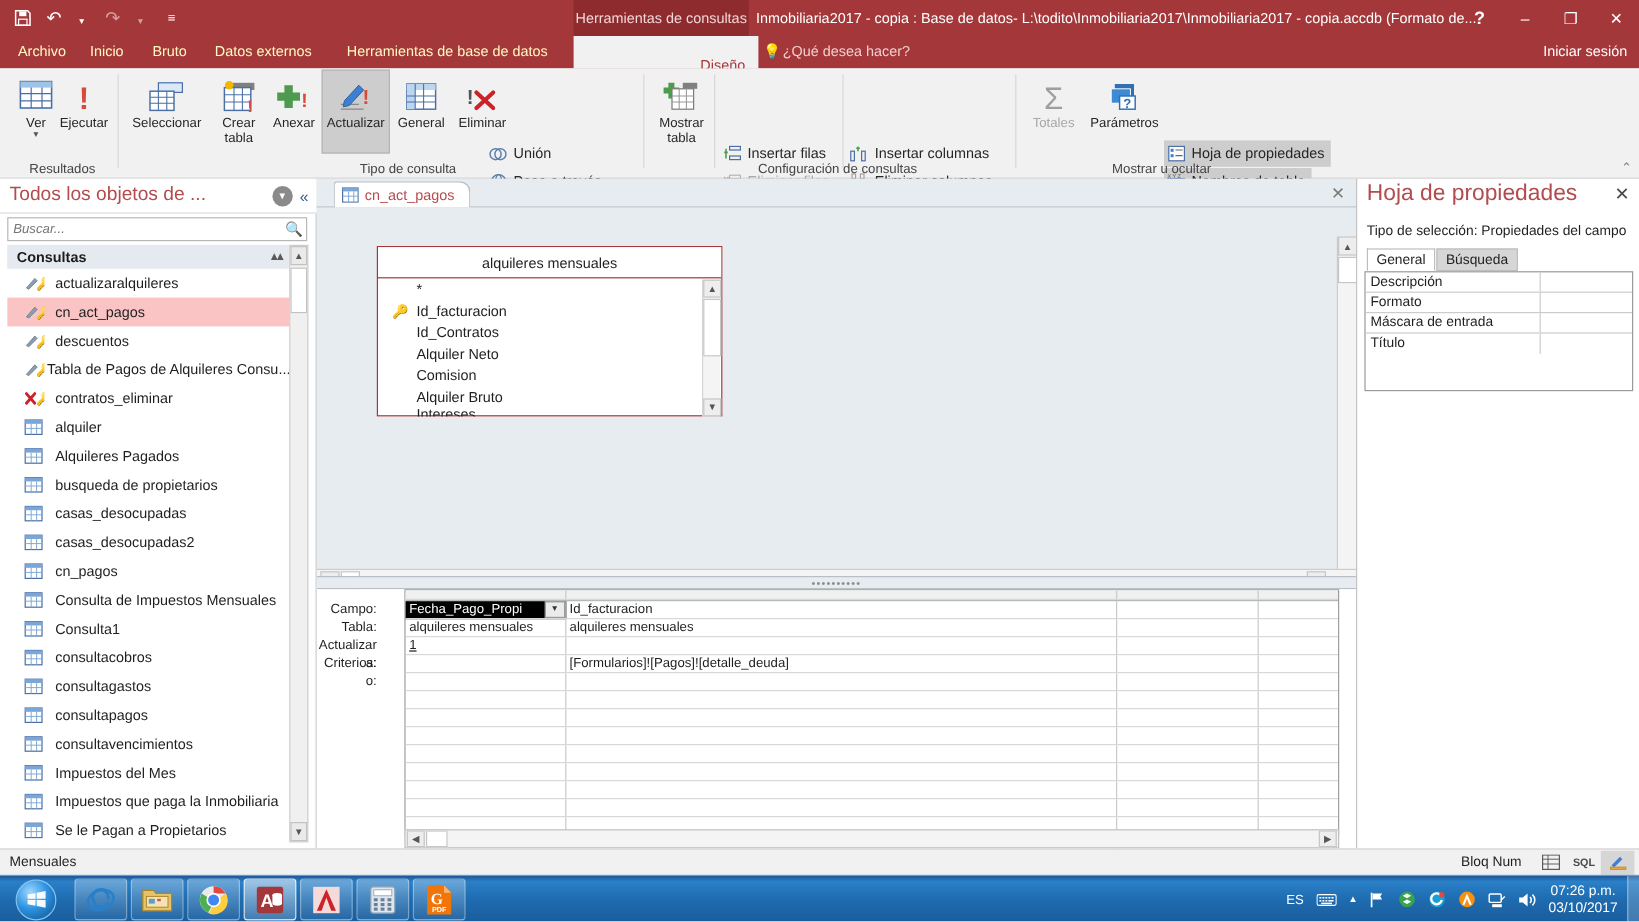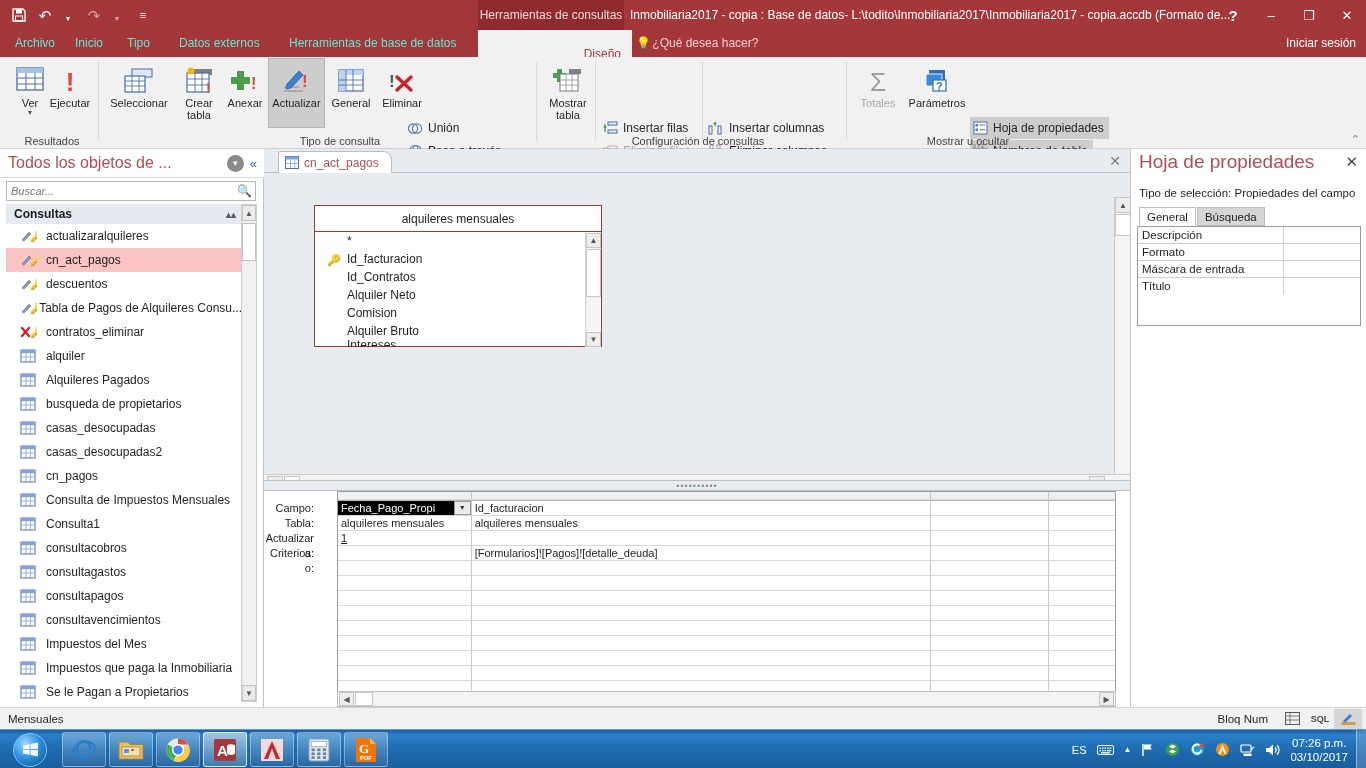--- a/index.html
+++ b/index.html
@@ -42,21 +42,21 @@
   }
   .win-btn.help { font-weight: bold; font-size: 15px; }
 
   
   .tabbar {
     position: absolute; left: 0; top: 30px; width: 1366px; height: 27px;
     background: #a4373a;
   }
   .tab {
     position: absolute; top: 0; height: 27px; line-height: 27px;
-    color: #5eead4; font-size: 12px; padding: 0 11px; white-space: nowrap;
+    color: #fef9c3; font-size: 12px; padding: 0 11px; white-space: nowrap;
   }
   .tab.active {
     background: #f1f1f1; color: #a4373a;
   }
   .tellme {
     position: absolute; top: 0; height: 27px; line-height: 27px;
     color: #f0cfd0; font-size: 12px; white-space: nowrap;
   }
   .bulb { display: inline-block; width: 13px; text-align: center; color: #ffd24d; }
   .signin {
@@ -388,21 +388,21 @@
       <div class="win-btn help">?</div>
       <div class="win-btn">–</div>
       <div class="win-btn">❐</div>
       <div class="win-btn">✕</div>
     </div>
   </div>
 
   <div class="tabbar">
     <div class="tab" style="left:4px;">Archivo</div>
     <div class="tab" style="left:64px;">Inicio</div>
-    <div class="tab" style="left:116px;">Tipo</div>
+    <div class="tab" style="left:116px;">Bruto</div>
     <div class="tab" style="left:168px;">Datos externos</div>
     <div class="tab" style="left:278px;">Herramientas de base de datos</div>
     <div class="tab active" style="left:478px;width:154px;text-align:right;padding:11px;">Diseño</div>
     <div class="tellme" style="left:636px;">
       <span class="bulb">💡</span>
       <span>¿Qué desea hacer?</span>
     </div>
     <div class="signin">Iniciar sesión</div>
   </div>
 

